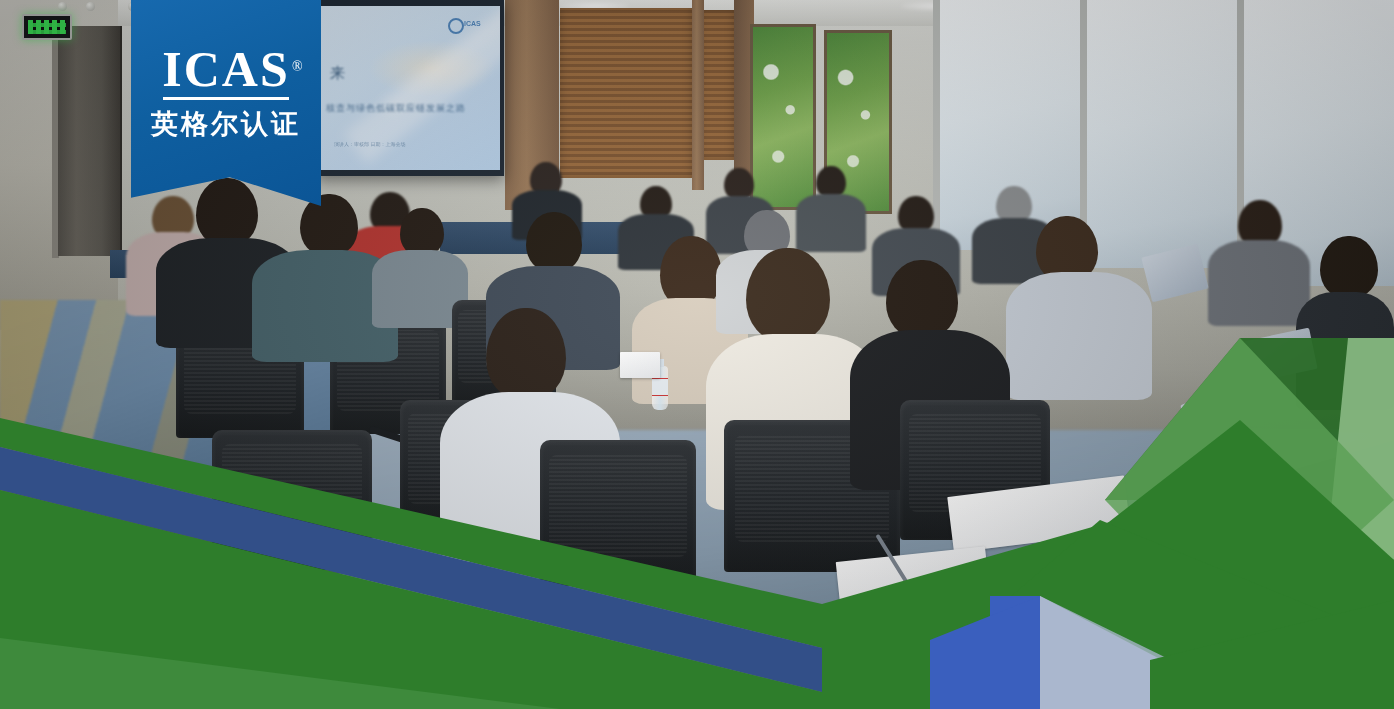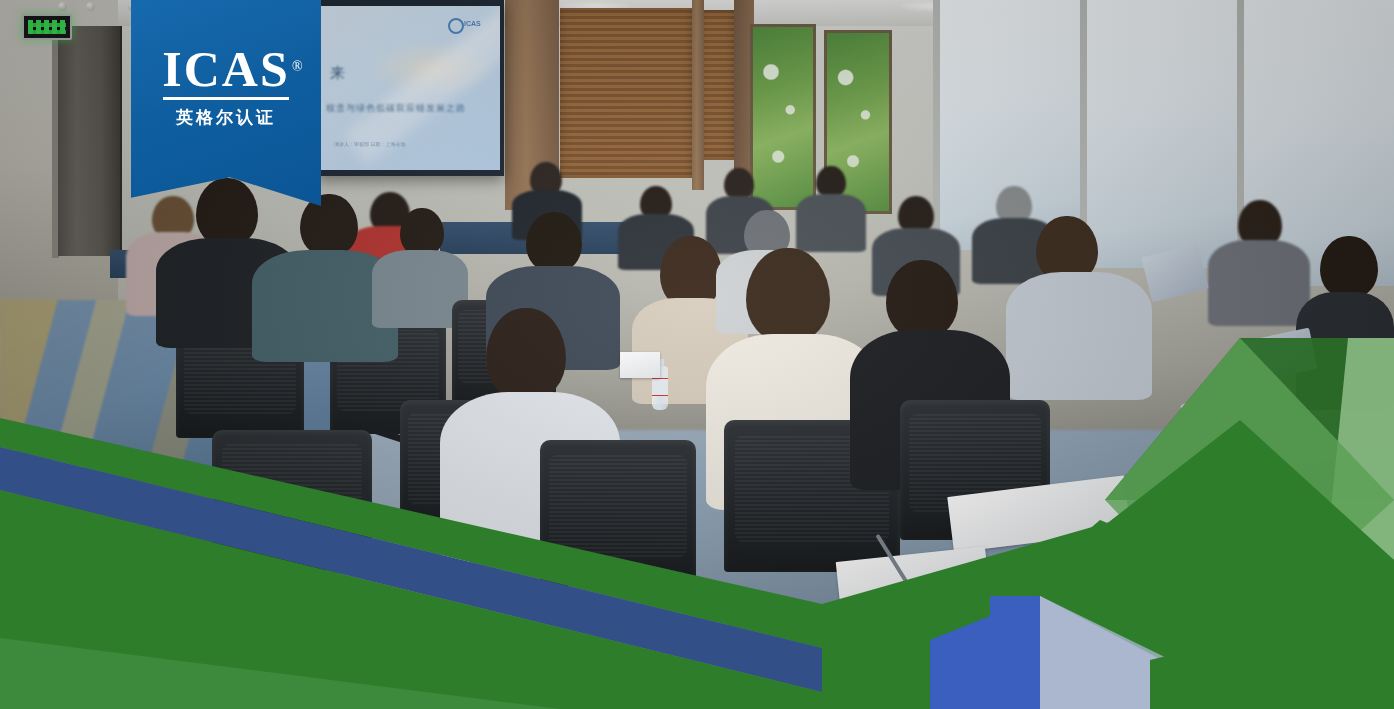--- a/index.html
+++ b/index.html
@@ -117,21 +117,21 @@
   
   .logo-panel{position:absolute;left:131px;top:0;width:190px;height:206px;
     background:linear-gradient(160deg,#1769ae 0%,#0f5fa0 45%,#0b5596 100%);
     clip-path:polygon(0 0,100% 0,100% 100%,52% 86%,0 96%);}
   .logo-inner{position:absolute;left:0;top:44px;width:190px;text-align:center;}
   .logo-icas{font-family:"Liberation Serif",serif;font-weight:700;font-size:50px;color:#fff;
     letter-spacing:2px;line-height:50px;position:relative;display:inline-block;}
   .logo-reg{position:absolute;right:-15px;top:-2px;font-size:14px;font-weight:400;
     font-family:"Liberation Serif",serif;}
   .logo-rule{width:126px;height:3px;background:#fff;margin:3px auto 6px;}
-  .logo-cn{font-family:"Liberation Sans",sans-serif;font-size:17px;color:#fff;letter-spacing:3px;font-weight:600;}
+  .logo-cn{font-family:"Liberation Sans",sans-serif;font-size:27px;color:#fff;letter-spacing:3px;font-weight:600;}
 
   
   .gfx{position:absolute;inset:0;pointer-events:none;}
   .gfx svg{position:absolute;inset:0;width:1394px;height:709px;display:block;}
 </style>
 </head>
 <body>
 
 <div class="stage">
 

